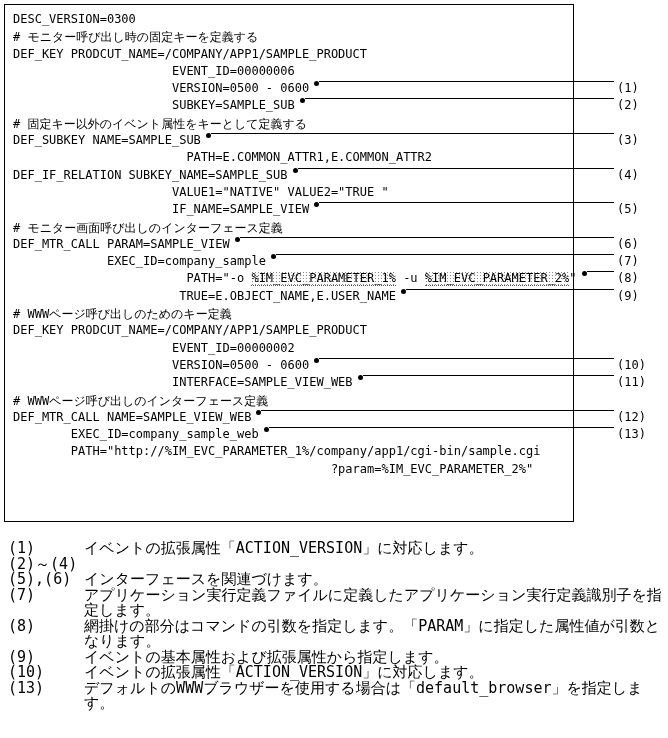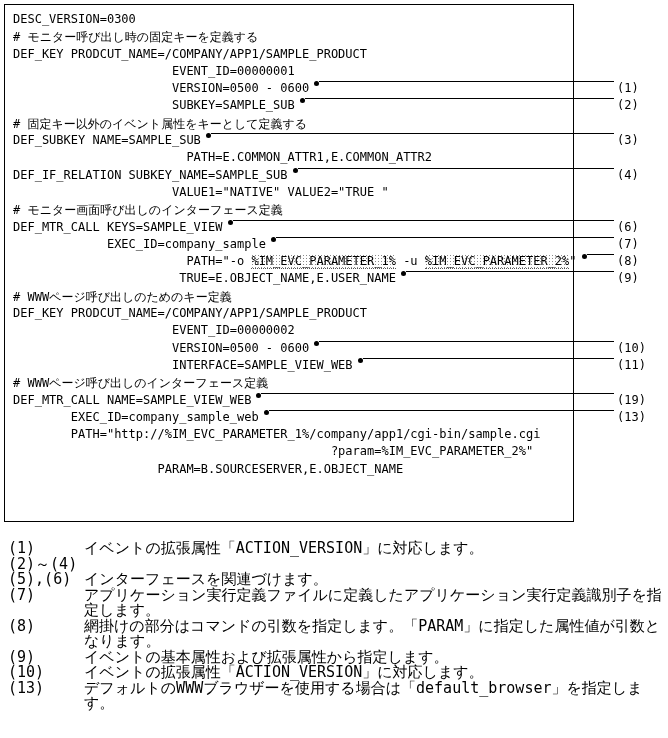--- a/index.html
+++ b/index.html
@@ -33,44 +33,44 @@
   .ltext { flex:1 1 auto; }
 </style>
 </head>
 <body>
 
 <div class="page">
   <div class="codebox">
       <div class="cl"><span class="ct"><span>DESC_VERSION=0300</span></span></div>
       <div class="cl"><span class="ct"><span># モニター呼び出し時の固定キーを定義する</span></span></div>
       <div class="cl"><span class="ct"><span>DEF_KEY PRODCUT_NAME=/COMPANY/APP1/SAMPLE_PRODUCT</span></span></div>
-      <div class="cl"><span class="ct"><span>                      EVENT_ID=00000001</span></span></div>
+      <div class="cl"><span class="ct"><span>                      EVENT_ID=00000006</span></span></div>
       <div class="cl wc"><span class="ct"><span>                      VERSION=0500 - 0600</span></span><span class="dot"></span><span class="lead"></span><span class="lbl">(1)</span></div>
       <div class="cl wc"><span class="ct"><span>                      SUBKEY=SAMPLE_SUB</span></span><span class="dot"></span><span class="lead"></span><span class="lbl">(2)</span></div>
       <div class="cl"><span class="ct"><span># 固定キー以外のイベント属性をキーとして定義する</span></span></div>
       <div class="cl wc"><span class="ct"><span>DEF_SUBKEY NAME=SAMPLE_SUB</span></span><span class="dot"></span><span class="lead"></span><span class="lbl">(3)</span></div>
       <div class="cl"><span class="ct"><span>                        PATH=E.COMMON_ATTR1,E.COMMON_ATTR2</span></span></div>
       <div class="cl wc"><span class="ct"><span>DEF_IF_RELATION SUBKEY_NAME=SAMPLE_SUB</span></span><span class="dot"></span><span class="lead"></span><span class="lbl">(4)</span></div>
       <div class="cl"><span class="ct"><span>                      VALUE1="NATIVE" VALUE2="TRUE "</span></span></div>
+      <div class="cl wc"><span class="ct"><span>                      IF_NAME=SAMPLE_VIEW</span></span><span class="dot"></span><span class="lead"></span><span class="lbl">(5)</span></div>
       <div class="cl"><span class="ct"><span># モニター画面呼び出しのインターフェース定義</span></span></div>
-      <div class="cl wc"><span class="ct"><span>DEF_MTR_CALL KEYS=SAMPLE_VIEW</span></span><span class="dot"></span><span class="lead"></span><span class="lbl">(6)</span></div>
+      <div class="cl wc"><span class="ct"><span>DEF_MTR_CALL PARAM=SAMPLE_VIEW</span></span><span class="dot"></span><span class="lead"></span><span class="lbl">(6)</span></div>
       <div class="cl wc"><span class="ct"><span>             EXEC_ID=company_sample</span></span><span class="dot"></span><span class="lead"></span><span class="lbl">(7)</span></div>
       <div class="cl wc"><span class="ct"><span>                        PATH="-o </span><span class="shade">%IM_EVC_PARAMETER_1%</span><span> -u </span><span class="shade">%IM_EVC_PARAMETER_2%</span><span>"</span></span><span class="dot"></span><span class="lead"></span><span class="lbl">(8)</span></div>
       <div class="cl wc"><span class="ct"><span>                       TRUE=E.OBJECT_NAME,E.USER_NAME</span></span><span class="dot"></span><span class="lead"></span><span class="lbl">(9)</span></div>
       <div class="cl"><span class="ct"><span># WWWページ呼び出しのためのキー定義</span></span></div>
       <div class="cl"><span class="ct"><span>DEF_KEY PRODCUT_NAME=/COMPANY/APP1/SAMPLE_PRODUCT</span></span></div>
       <div class="cl"><span class="ct"><span>                      EVENT_ID=00000002</span></span></div>
       <div class="cl wc"><span class="ct"><span>                      VERSION=0500 - 0600</span></span><span class="dot"></span><span class="lead"></span><span class="lbl">(10)</span></div>
       <div class="cl wc"><span class="ct"><span>                      INTERFACE=SAMPLE_VIEW_WEB</span></span><span class="dot"></span><span class="lead"></span><span class="lbl">(11)</span></div>
       <div class="cl"><span class="ct"><span># WWWページ呼び出しのインターフェース定義</span></span></div>
-      <div class="cl wc"><span class="ct"><span>DEF_MTR_CALL NAME=SAMPLE_VIEW_WEB</span></span><span class="dot"></span><span class="lead"></span><span class="lbl">(19)</span></div>
+      <div class="cl wc"><span class="ct"><span>DEF_MTR_CALL NAME=SAMPLE_VIEW_WEB</span></span><span class="dot"></span><span class="lead"></span><span class="lbl">(12)</span></div>
       <div class="cl wc"><span class="ct"><span>        EXEC_ID=company_sample_web</span></span><span class="dot"></span><span class="lead"></span><span class="lbl">(13)</span></div>
       <div class="cl"><span class="ct"><span>        PATH="http://%IM_EVC_PARAMETER_1%/company/app1/cgi-bin/sample.cgi</span></span></div>
       <div class="cl"><span class="ct"><span>                                            ?param=%IM_EVC_PARAMETER_2%"</span></span></div>
-      <div class="cl"><span class="ct"><span>                    PARAM=B.SOURCESERVER,E.OBJECT_NAME</span></span></div>
     </div>
   <div class="legend">
       <div class="lrow">
         <span class="llabel">(1)</span>
         <span class="ltext">イベントの拡張属性「ACTION_VERSION」に対応します。</span>
       </div>
       <div class="lrow">
         <span class="llabel">(2)～(4)</span>
       </div>
       <div class="lrow">

